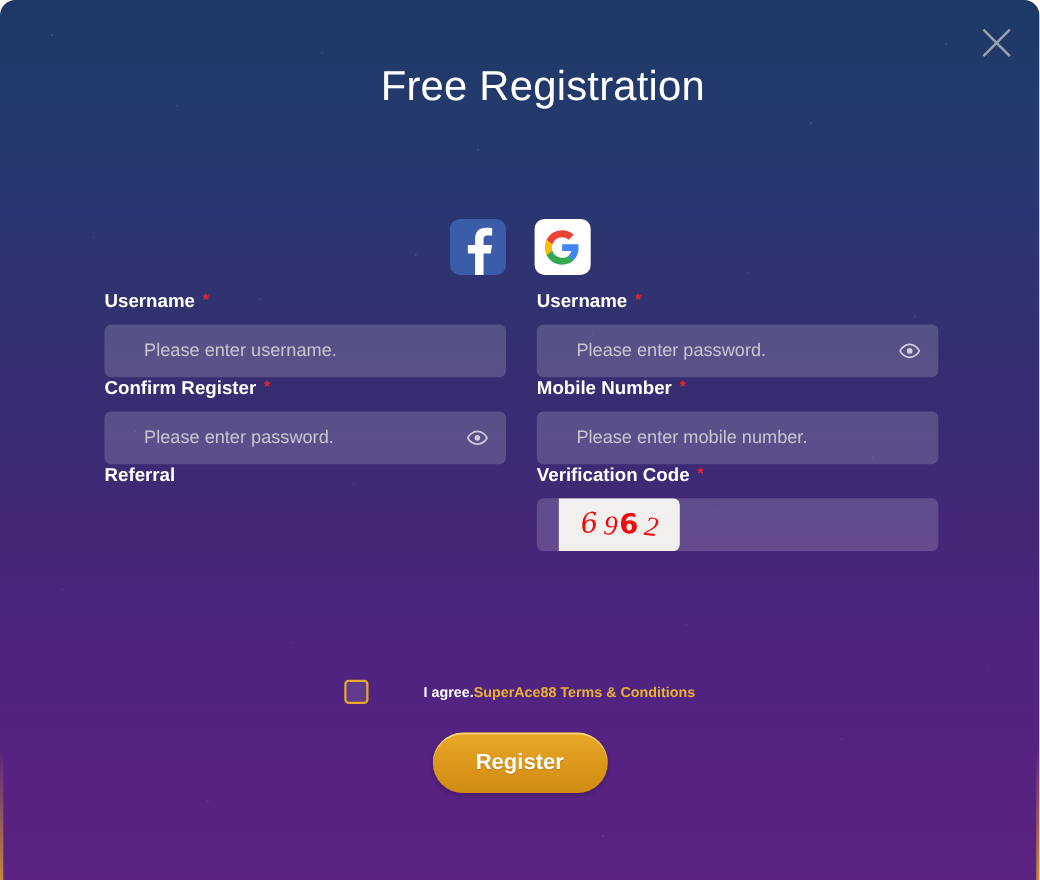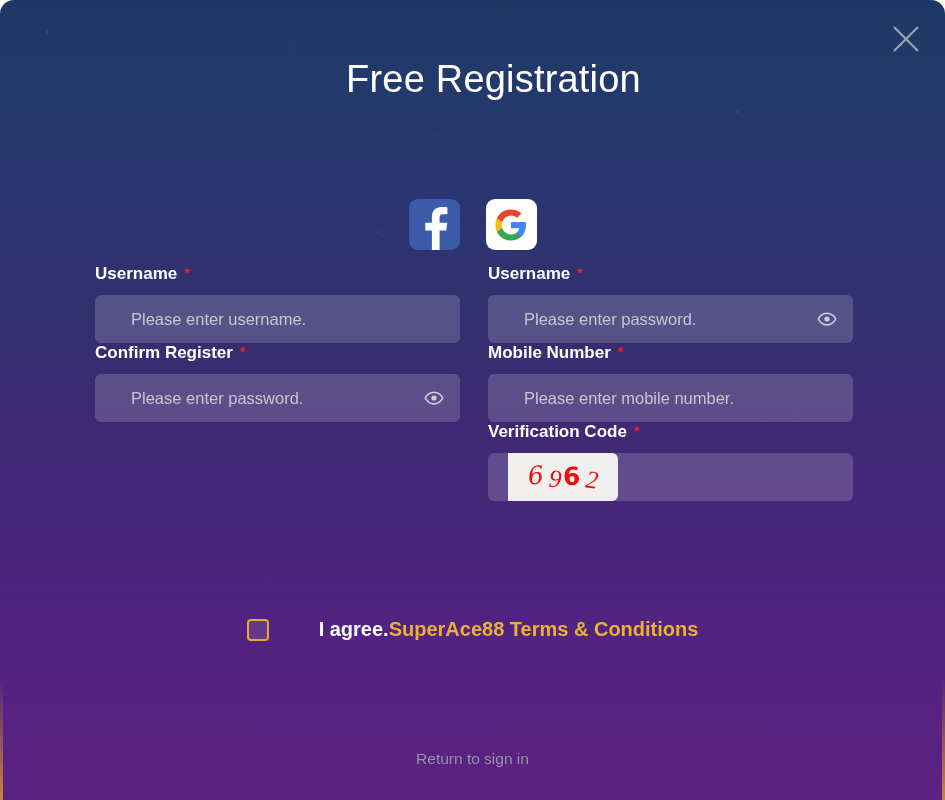--- a/index.html
+++ b/index.html
@@ -204,21 +204,21 @@
   }
   .checkbox {
     width: 22px; height: 22px;
     border: 2.5px solid #e9a92a;
     border-radius: 4px;
     background: rgba(255,255,255,.10);
     cursor: pointer;
     flex: 0 0 auto;
   }
   .agree-text {
-    font-size: 20px;
+    font-size: 13px;
     font-weight: bold;
     color: #ffffff;
     white-space: nowrap;
     padding-left: 40px;
   }
   .terms-link {
     color: #e9b234;
     font-weight: bold;
     cursor: pointer;
   }
@@ -330,20 +330,24 @@
         <div class="label">
           <span>Mobile Number</span>
           <span class="req">*</span>
         </div>
         <div class="control">
           <input type="text" placeholder="Please enter mobile number." style="">
         </div>
       </div>
 
       <div class="field">
+        <div class="label">
+          <span>Referral</span>
+          <span class="req"></span>
+        </div>
       </div>
 
       <div class="field">
         <div class="label">
           <span>Verification Code</span>
           <span class="req">*</span>
         </div>
         <div class="control">
           <div class="captcha">
             <span class="c0">6</span>
@@ -357,15 +361,15 @@
     </div>
   </div>
 
   <div class="agree-row">
     <div class="checkbox"></div>
     <div class="agree-text">
       <span>I agree.</span><span class="terms-link">SuperAce88 Terms &amp; Conditions</span>
     </div>
   </div>
 
-
-  <div class="return-link">Return to sign in</div>
+  <button class="register-btn">Register</button>
+
 </div>
 
 </body></html>

